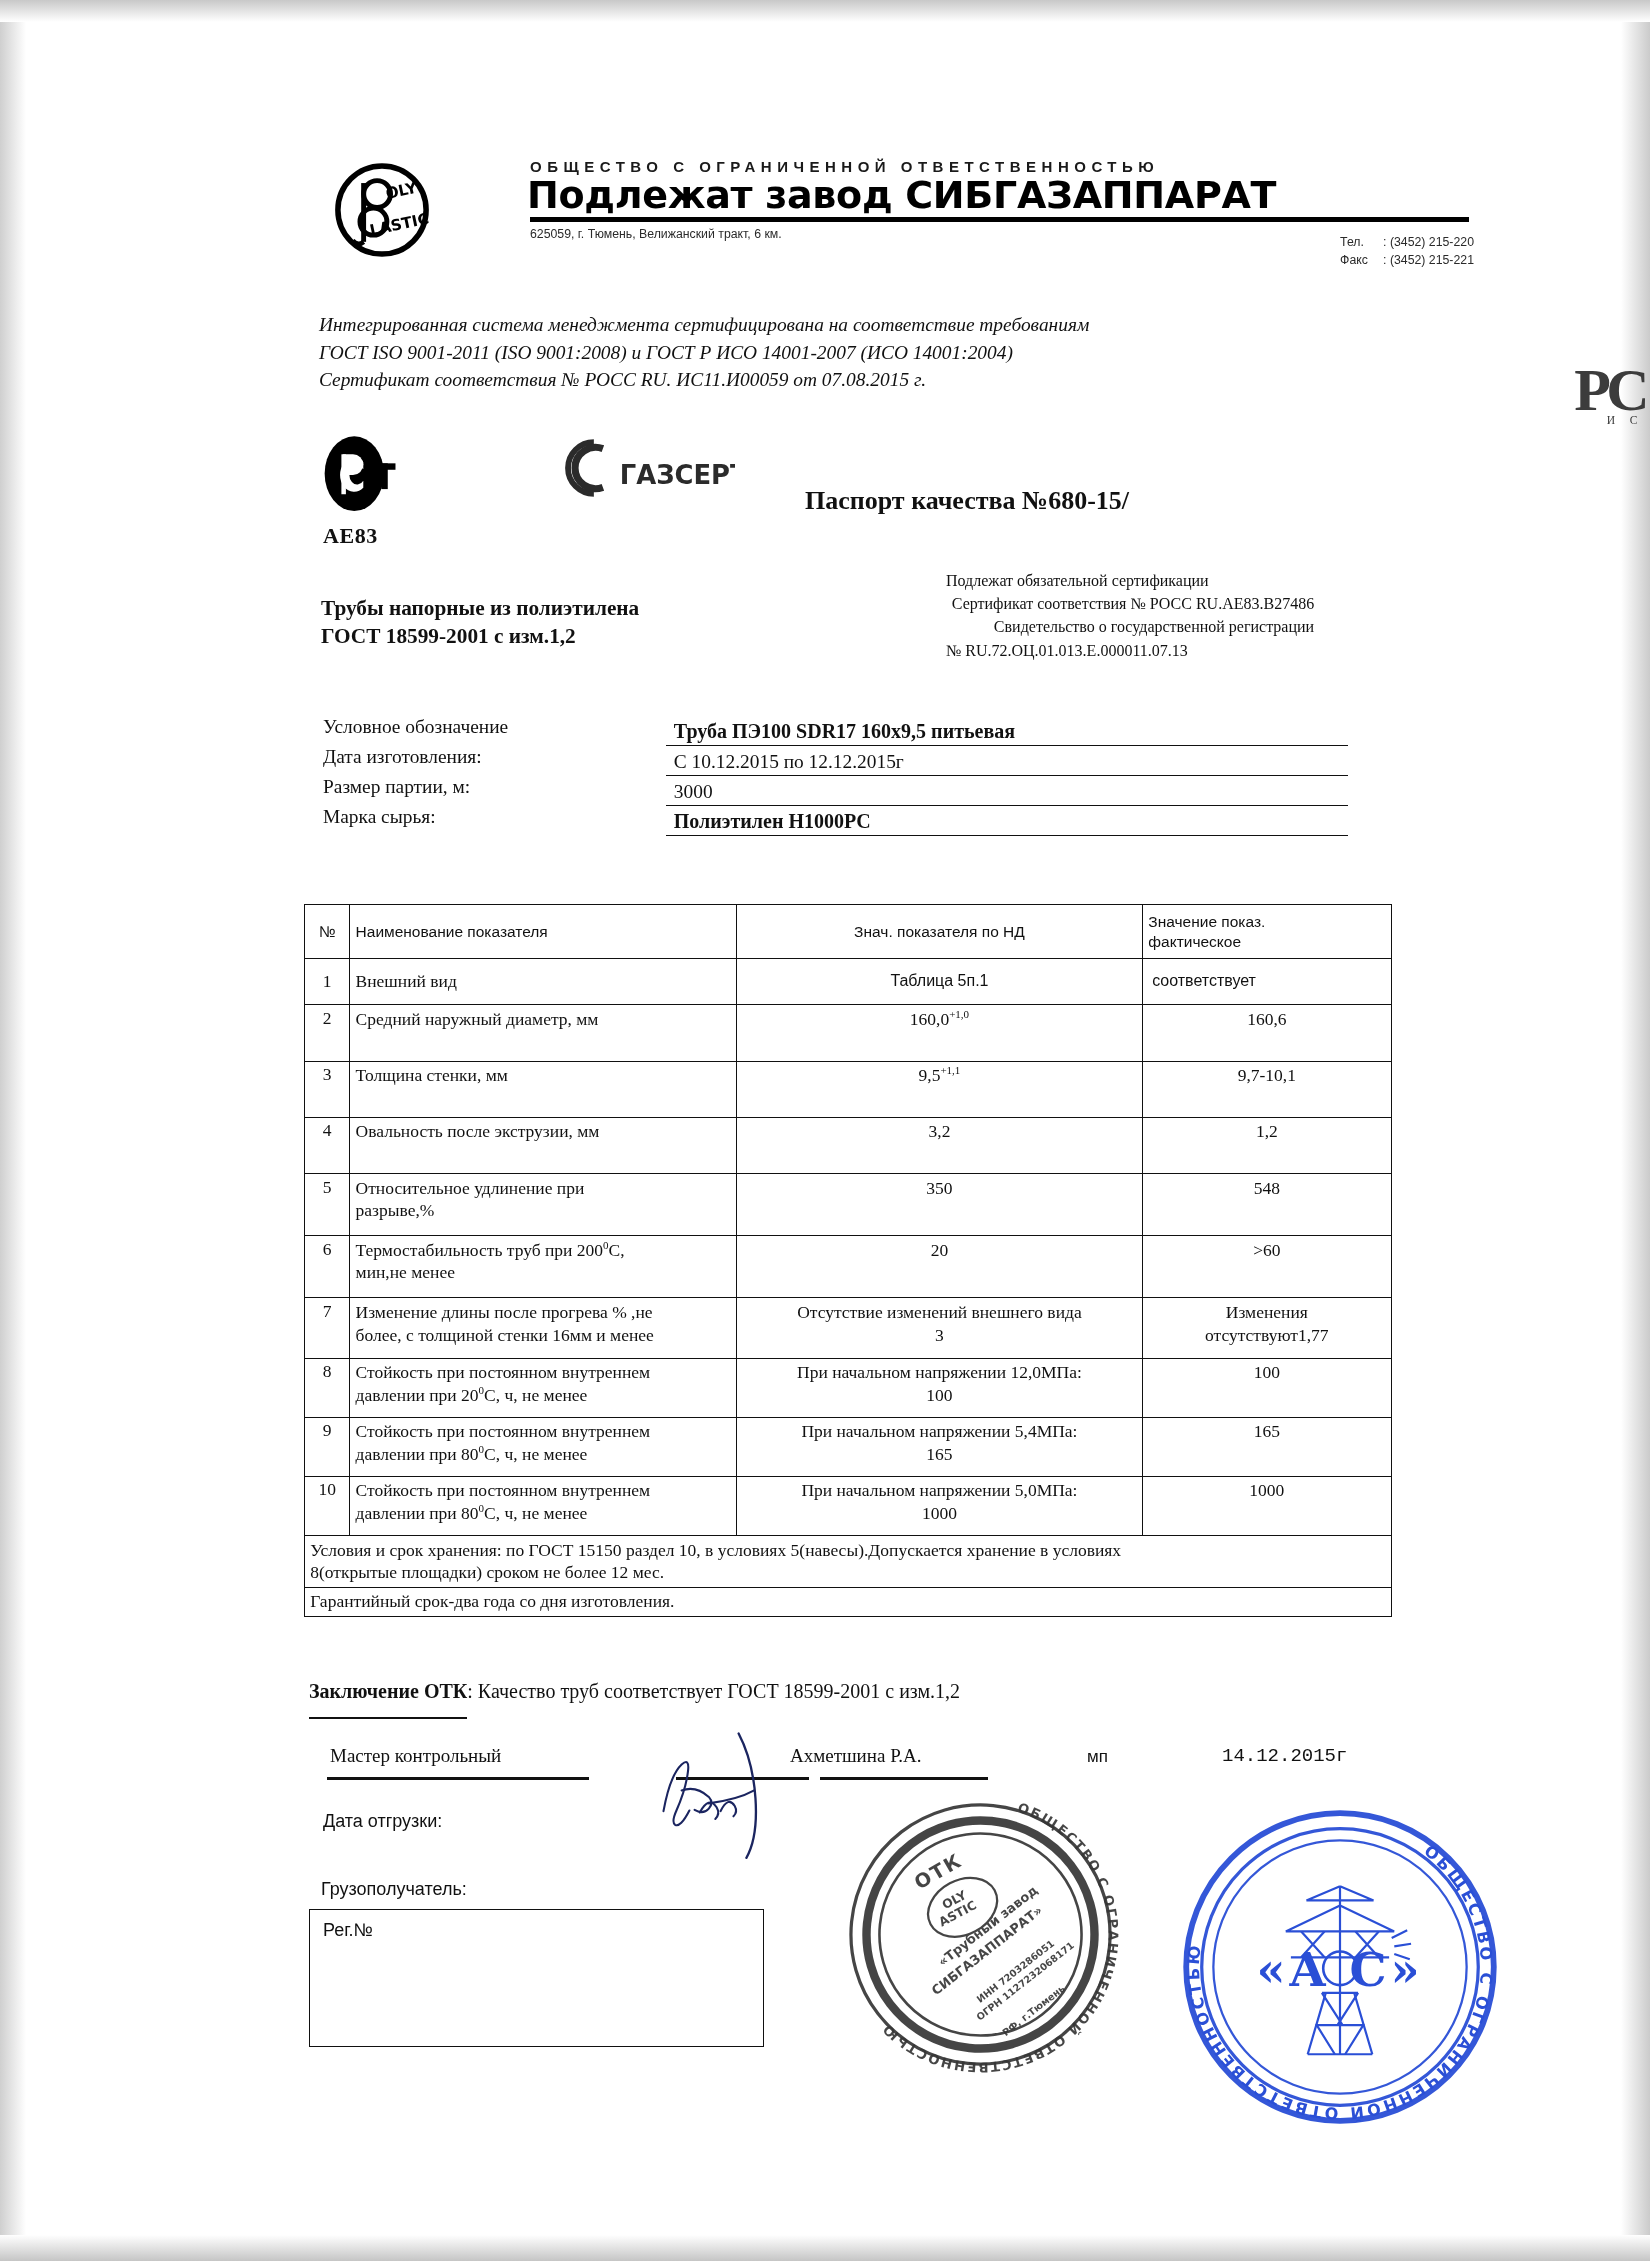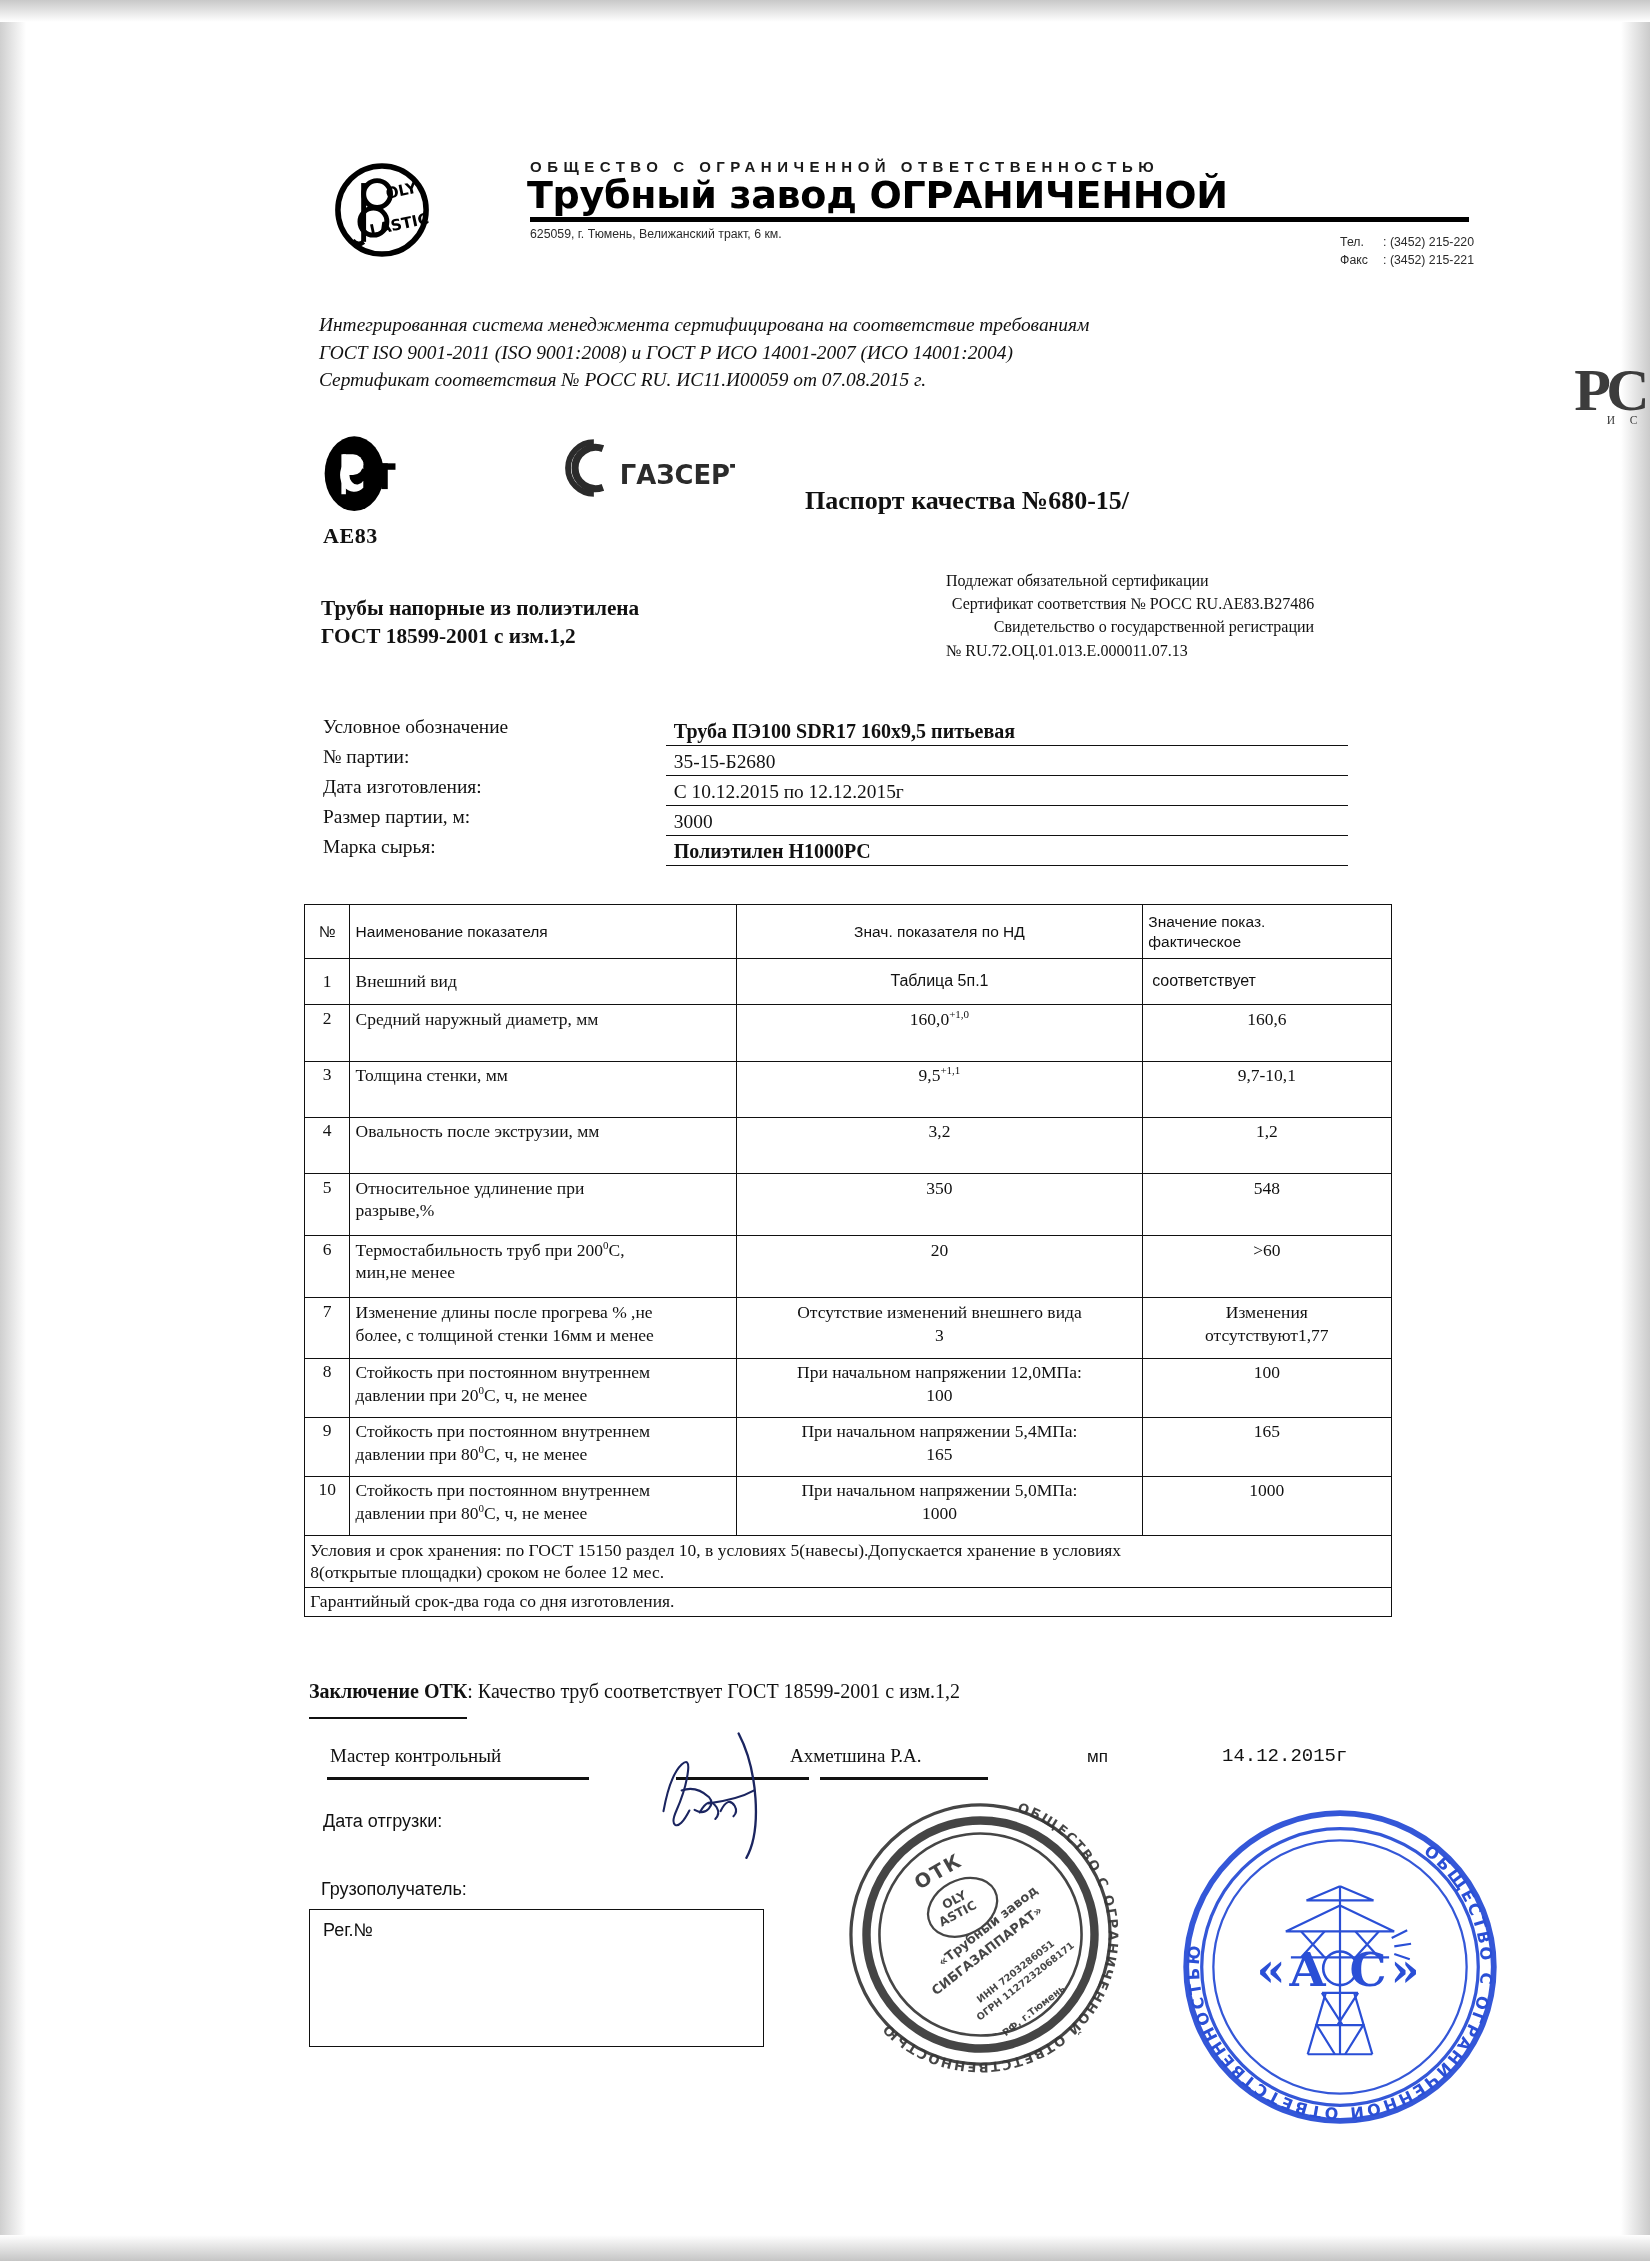--- a/index.html
+++ b/index.html
@@ -297,21 +297,21 @@
       <circle cx="80" cy="80" r="72" fill="none" stroke="#000" stroke-width="9"></circle>
       <circle cx="72" cy="54" r="22" fill="none" stroke="#000" stroke-width="8"></circle>
       <circle cx="66" cy="99" r="22" fill="none" stroke="#000" stroke-width="8"></circle>
       <path d="M50 36 L50 132" stroke="#000" stroke-width="8" fill="none"></path>
       <path d="M50 132 q -10 8 -18 -2" stroke="#000" stroke-width="8" fill="none"></path>
       <text x="88" y="62" font-family="DejaVu Sans, sans-serif" font-size="25" font-weight="700" fill="#000" transform="rotate(-12 88 62)">OLY</text>
       <text x="62" y="122" font-family="DejaVu Sans, sans-serif" font-size="25" font-weight="700" fill="#000" transform="rotate(-12 62 122)">LASTIC</text>
     </svg>
 
     <div class="lh-orgline">ОБЩЕСТВО С ОГРАНИЧЕННОЙ ОТВЕТСТВЕННОСТЬЮ</div>
-    <div class="lh-name">Трубный завод ОГРАНИЧЕННОЙ</div>
+    <div class="lh-name">Подлежат завод СИБГАЗАППАРАТ</div>
     <div class="lh-rule"></div>
     <div class="lh-info">
       <div>625059, г. Тюмень, Велижанский тракт, 6 км.</div>
     </div>
     <div class="lh-contacts">
       <div><span class="ck">Тел.</span><span>: (3452) 215-220</span></div>
       <div><span class="ck">Факс</span><span>: (3452) 215-221</span></div>
     </div>
   </div>
 
@@ -356,26 +356,20 @@
 
   <div class="idblock">
 
     <div class="idrow">
       <div class="idlabel">Условное обозначение</div>
       <div class="idvalue-wrap">
         <div class="idvalue bold">Труба ПЭ100  SDR17 160x9,5     питьевая</div>
       </div>
     </div>
 
-    <div class="idrow">
-      <div class="idlabel">№ партии:</div>
-      <div class="idvalue-wrap">
-        <div class="idvalue">35-15-Б2680</div>
-      </div>
-    </div>
 
     <div class="idrow">
       <div class="idlabel">Дата изготовления:</div>
       <div class="idvalue-wrap">
         <div class="idvalue">С 10.12.2015 по  12.12.2015г</div>
       </div>
     </div>
 
     <div class="idrow">
       <div class="idlabel">Размер партии, м:</div>

